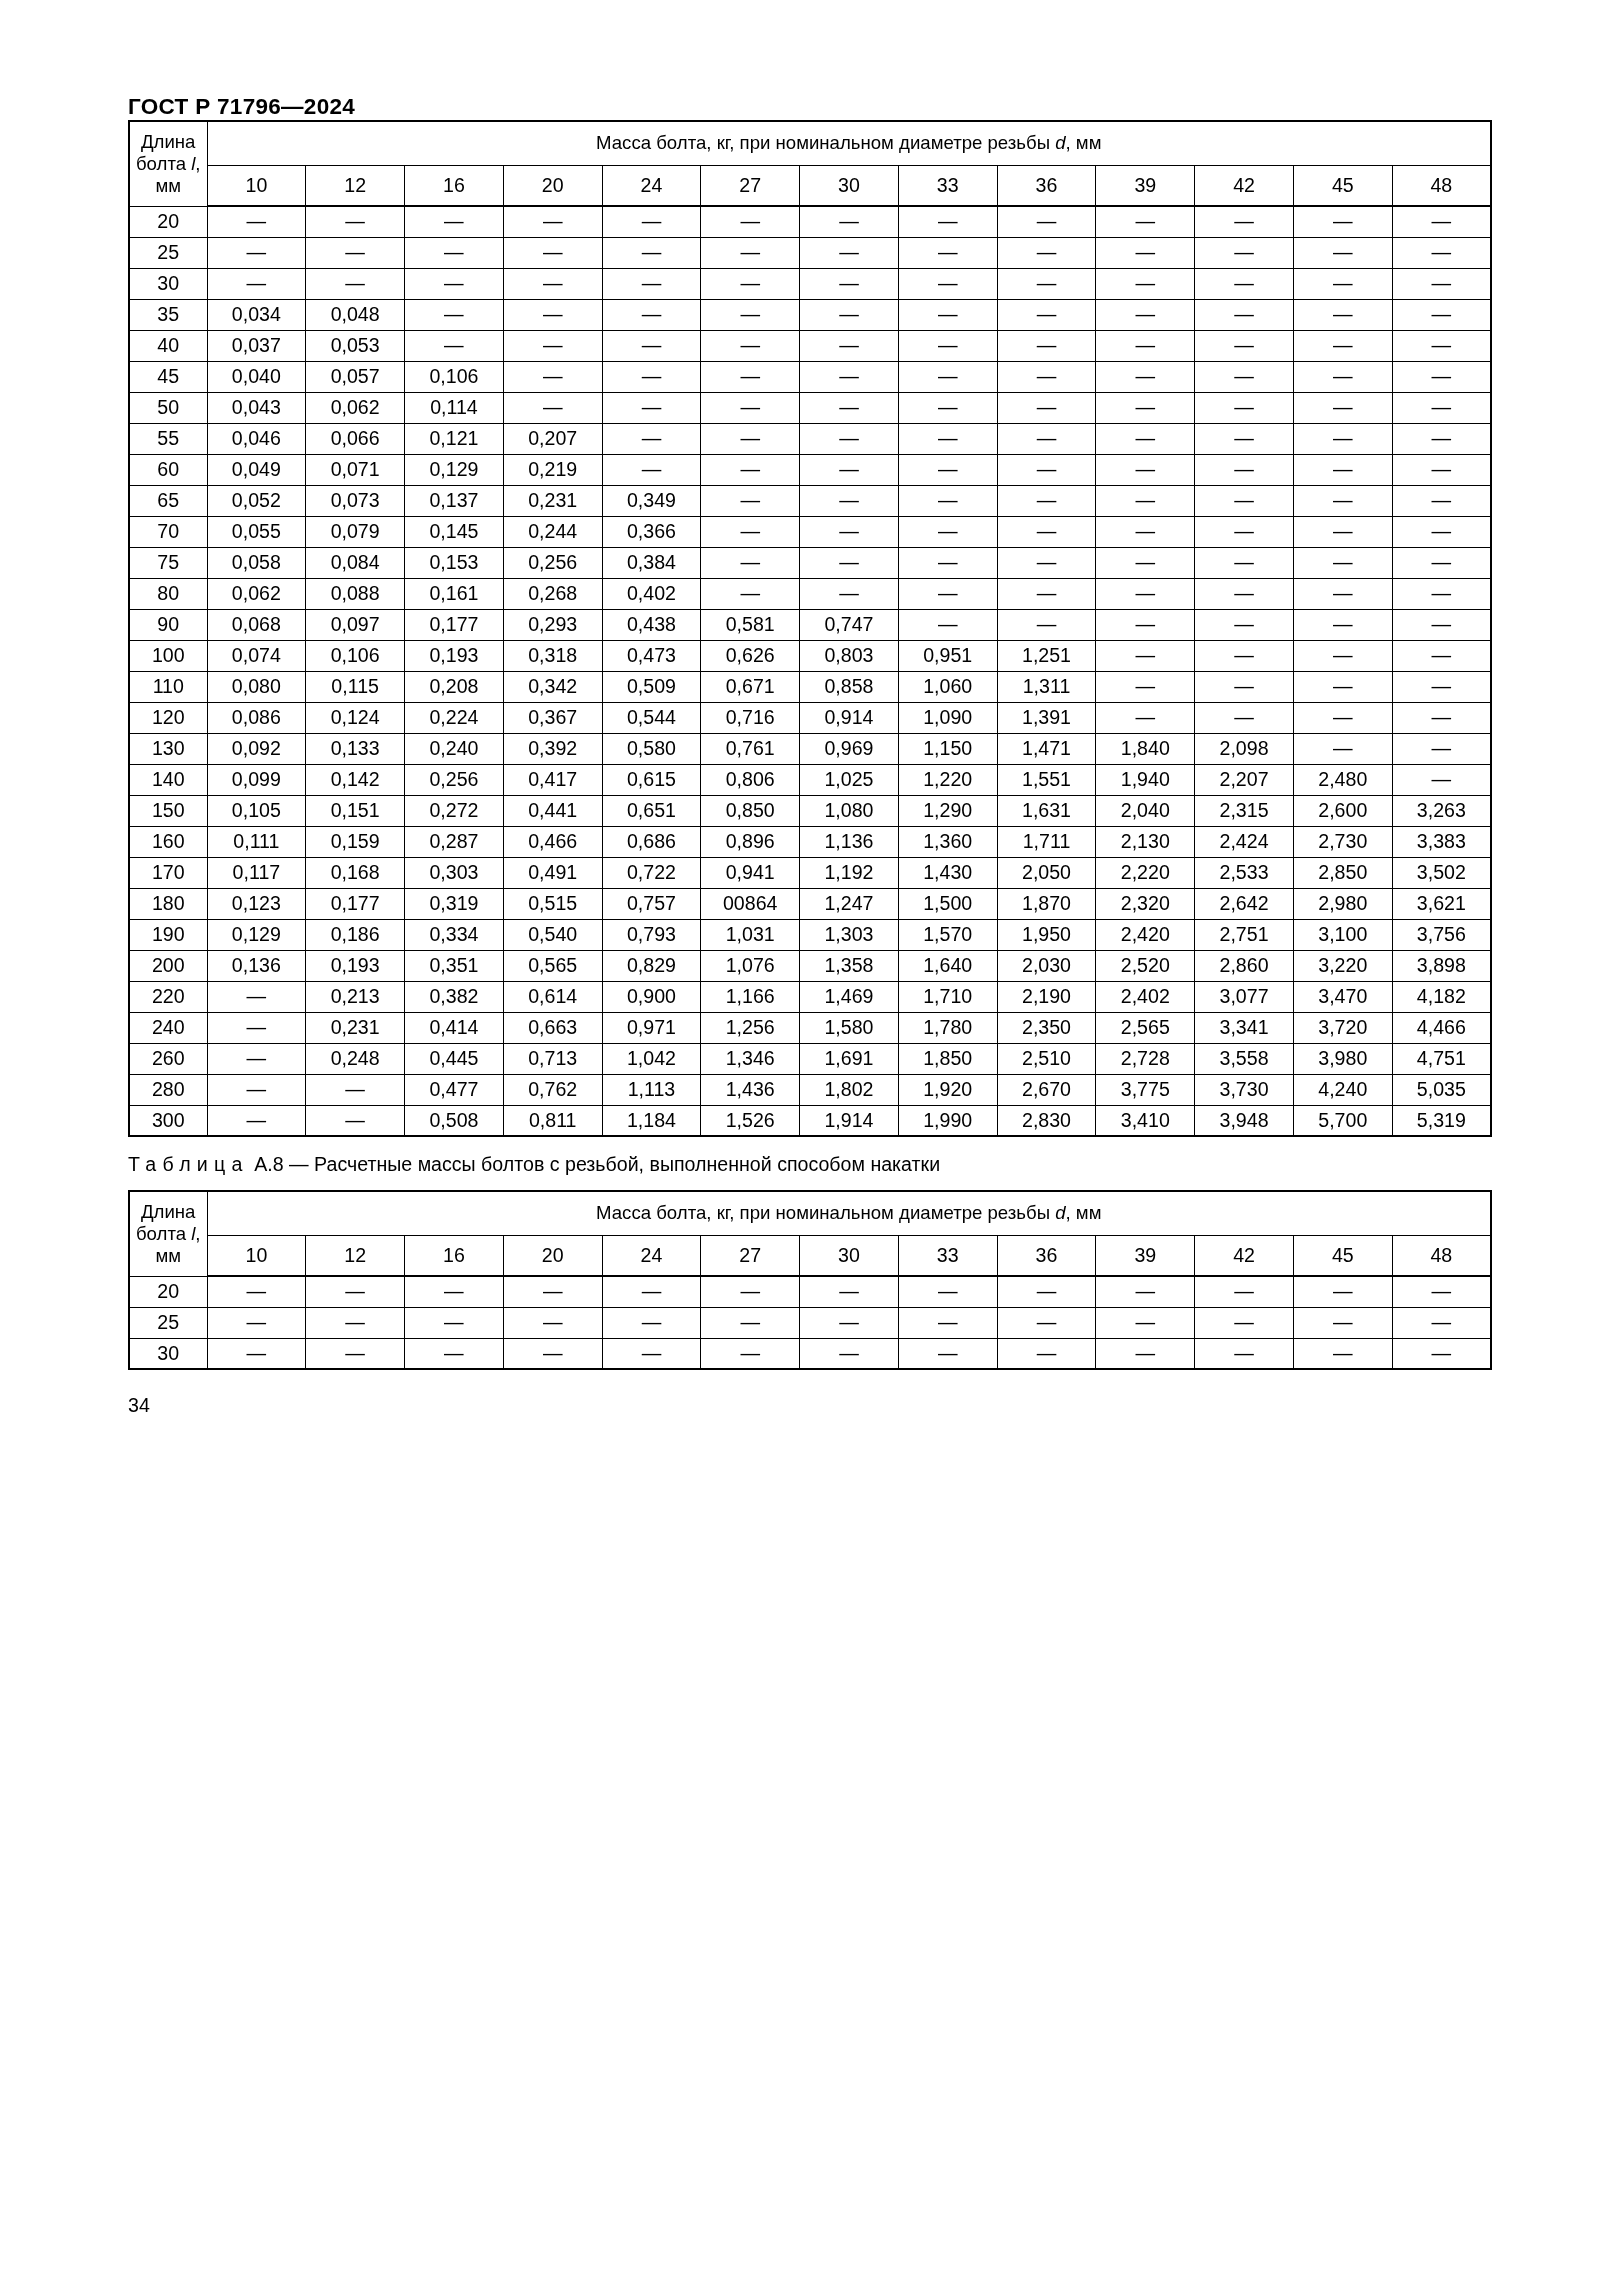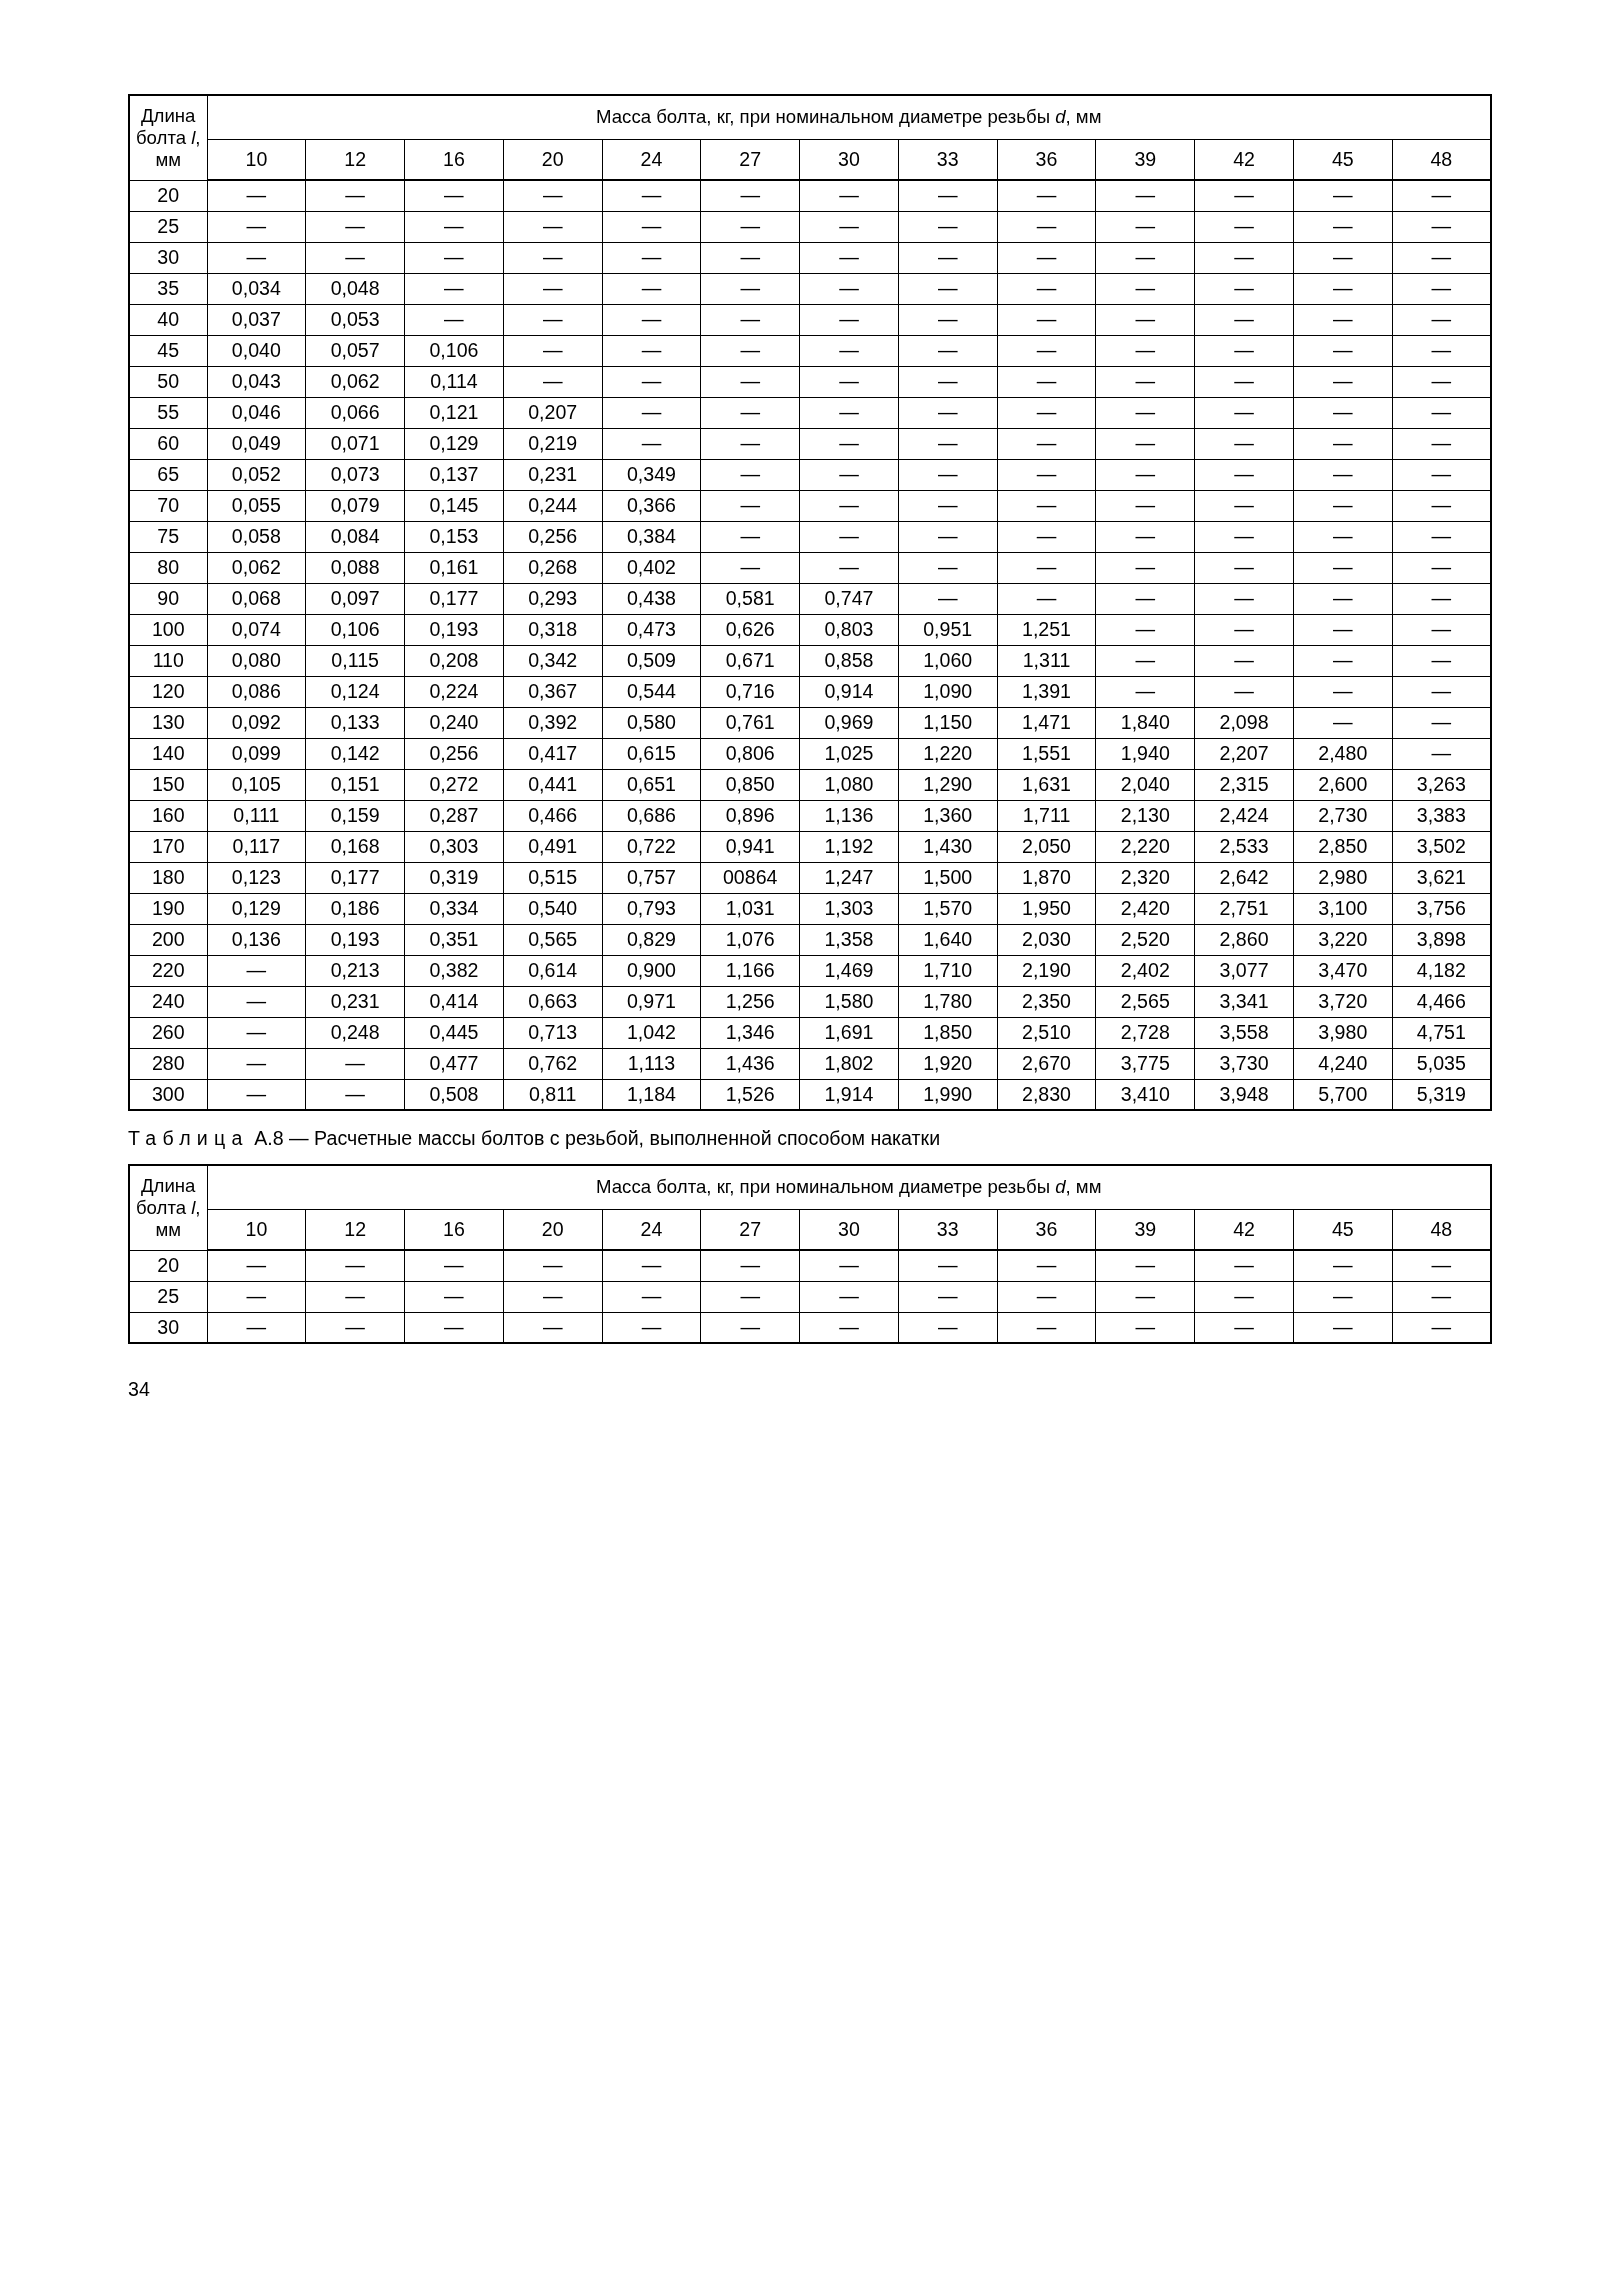--- a/index.html
+++ b/index.html
@@ -63,30 +63,31 @@
   }
   tr.diam-row th {
     height: 41px;
     border-bottom: 2.9px double #000;
   }
   th.len-head { border-bottom: 2.9px double #000; }
   tbody td {
     height: 31px;
   }
   .page-number {
-    margin-top: 34px;
+    margin-top: 24px;
     font-size: 19.6px;
   }
   i { font-style: italic; }
 </style>
 </head>
 <body>
 
 <div class="page">
 
+  <div class="doc-header">ГОСТ Р 71796—2024</div>
 
 
   <table class="gost-table">
     <colgroup>
       <col class="len-col">
       <col span="13">
     </colgroup>
     <thead>
       <tr>
         <th class="len-head" rowspan="2"><span>Длина болта </span><i>l</i><span>, мм</span></th>

